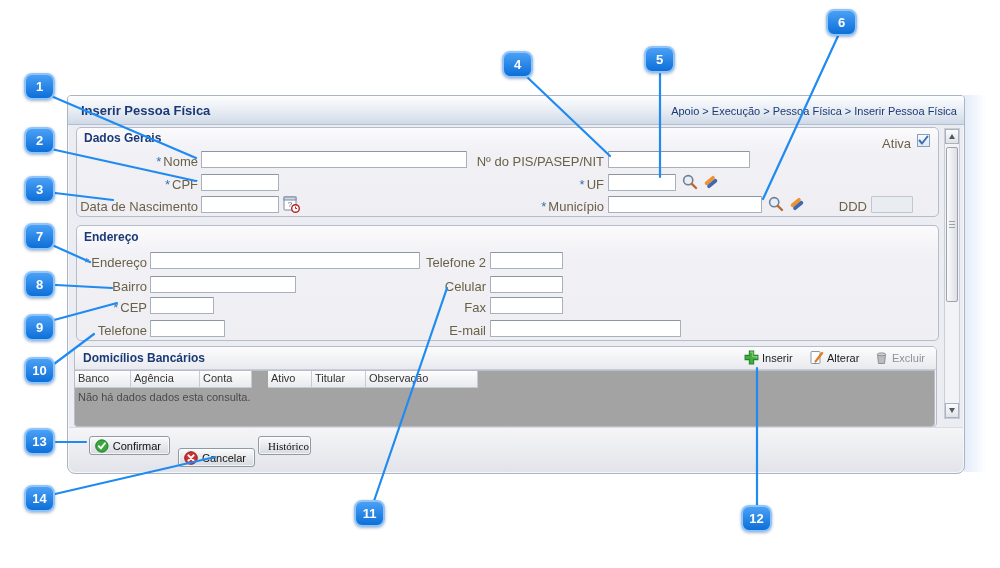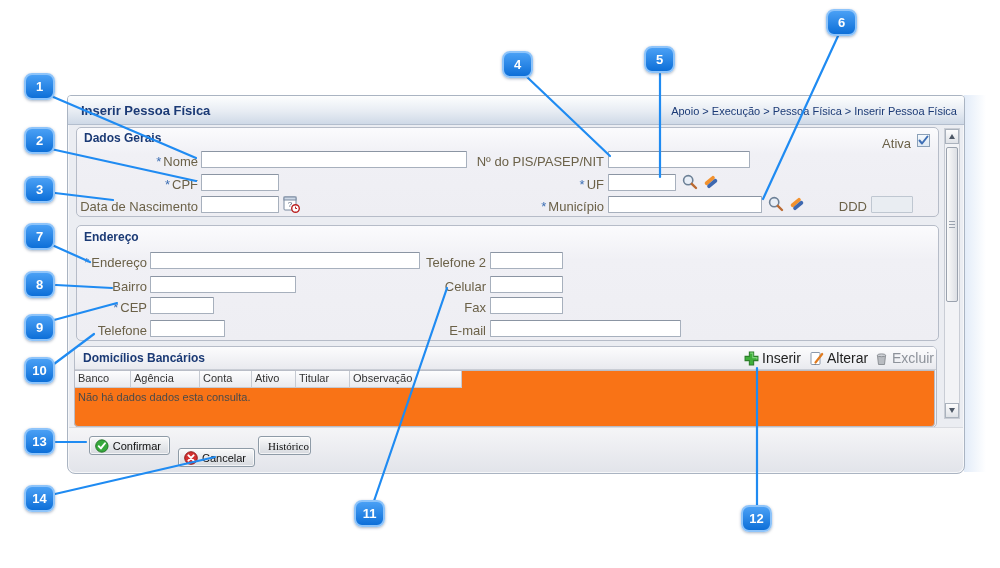--- a/index.html
+++ b/index.html
@@ -25,28 +25,28 @@
   .req{color:#3d6fb4;margin-right:2px;}
   .inp{position:absolute;box-sizing:border-box;height:17px;background:#fff;
        border:1px solid #a7b0bd;border-top-color:#8b95a3;border-radius:1px;
        font-size:11px;padding:1px 3px;font-family:"Liberation Sans",sans-serif;}
   .inp:disabled{background:#e9edf2;border-color:#bfc7d1;}
   .icon-btn{position:absolute;width:18px;height:18px;cursor:pointer;}
   
   .chk{position:absolute;width:13px;height:13px;box-sizing:border-box;border:1px solid #8aa0b8;
        background:linear-gradient(#f5f9fc,#dfe9f3);display:flex;align-items:center;justify-content:center;}
   
-  .table-wrap{position:absolute;background:#f97316;border:1px solid #b9bdc7;box-sizing:border-box;}
+  .table-wrap{position:absolute;background:#a3a3a3;border:1px solid #b9bdc7;box-sizing:border-box;}
   .thead{display:flex;height:17px;}
   .th{box-sizing:border-box;border-right:1px solid #c6cad2;border-bottom:1px solid #c6cad2;
       background:linear-gradient(#fdfdfe,#e9eaef);font-size:11px;color:#333;
       padding:1px 3px;overflow:hidden;white-space:nowrap;}
   .empty-row{position:absolute;left:3px;top:20px;font-size:11px;color:#4a4a4a;}
   
-  .action{position:absolute;display:flex;align-items:center;gap:3px;font-size:14px;color:#222;cursor:pointer;}
+  .action{position:absolute;display:flex;align-items:center;gap:3px;font-size:11px;color:#222;cursor:pointer;}
   .action.disabled{color:#8d929a;}
   
   .btn{position:absolute;height:19px;box-sizing:border-box;display:flex;align-items:center;gap:4px;
        padding:0 8px 0 5px;font-size:11px;color:#111;cursor:pointer;
        background:linear-gradient(#fafafa,#e8eaed 48%,#d7dadf);
        border:1px solid #8e9ba7;border-radius:3px;box-shadow:inset 0 0 0 1px rgba(255,255,255,.7);}
   
   .sbar{position:absolute;width:16px;box-sizing:border-box;background:#f2f3f6;border:1px solid #c9cdd5;}
   .sbtn{position:absolute;left:0;width:14px;height:15px;background:linear-gradient(#fcfcfd,#dfe2e7);
         border:1px solid #aab2bd;box-sizing:border-box;display:flex;align-items:center;justify-content:center;}
@@ -195,21 +195,21 @@
         <ellipse cx="7.5" cy="4.3" rx="4.2" ry="1.4" fill="#cfd2d7" stroke="#8d9196"></ellipse>
       </svg>
       <span>Excluir</span>
     </div>
 
     <div class="table-wrap" style="left:6px;top:274px;width:861px;height:57px;border-radius:0 0 4px 4px;">
       <div class="thead">
         <div class="th" style="width:56px;">Banco</div>
         <div class="th" style="width:69px;">Agência</div>
         <div class="th" style="width:52px;">Conta</div>
-        <div class="th" style="width:44px;">Ativo</div>
+        <div class="th" style="width:44px;margin-left:16px;">Ativo</div>
         <div class="th" style="width:54px;">Titular</div>
         <div class="th" style="width:112px;">Observação</div>
       </div>
       <div class="empty-row">Não há dados dados esta consulta.</div>
     </div>
 
     <div class="footer"></div>
     <div class="btn" style="left:21px;top:340px;width:81px;">
       <svg width="14" height="14" viewBox="0 0 14 14">
         <circle cx="7" cy="7" r="6.3" fill="#36a93c" stroke="#237527"></circle>

